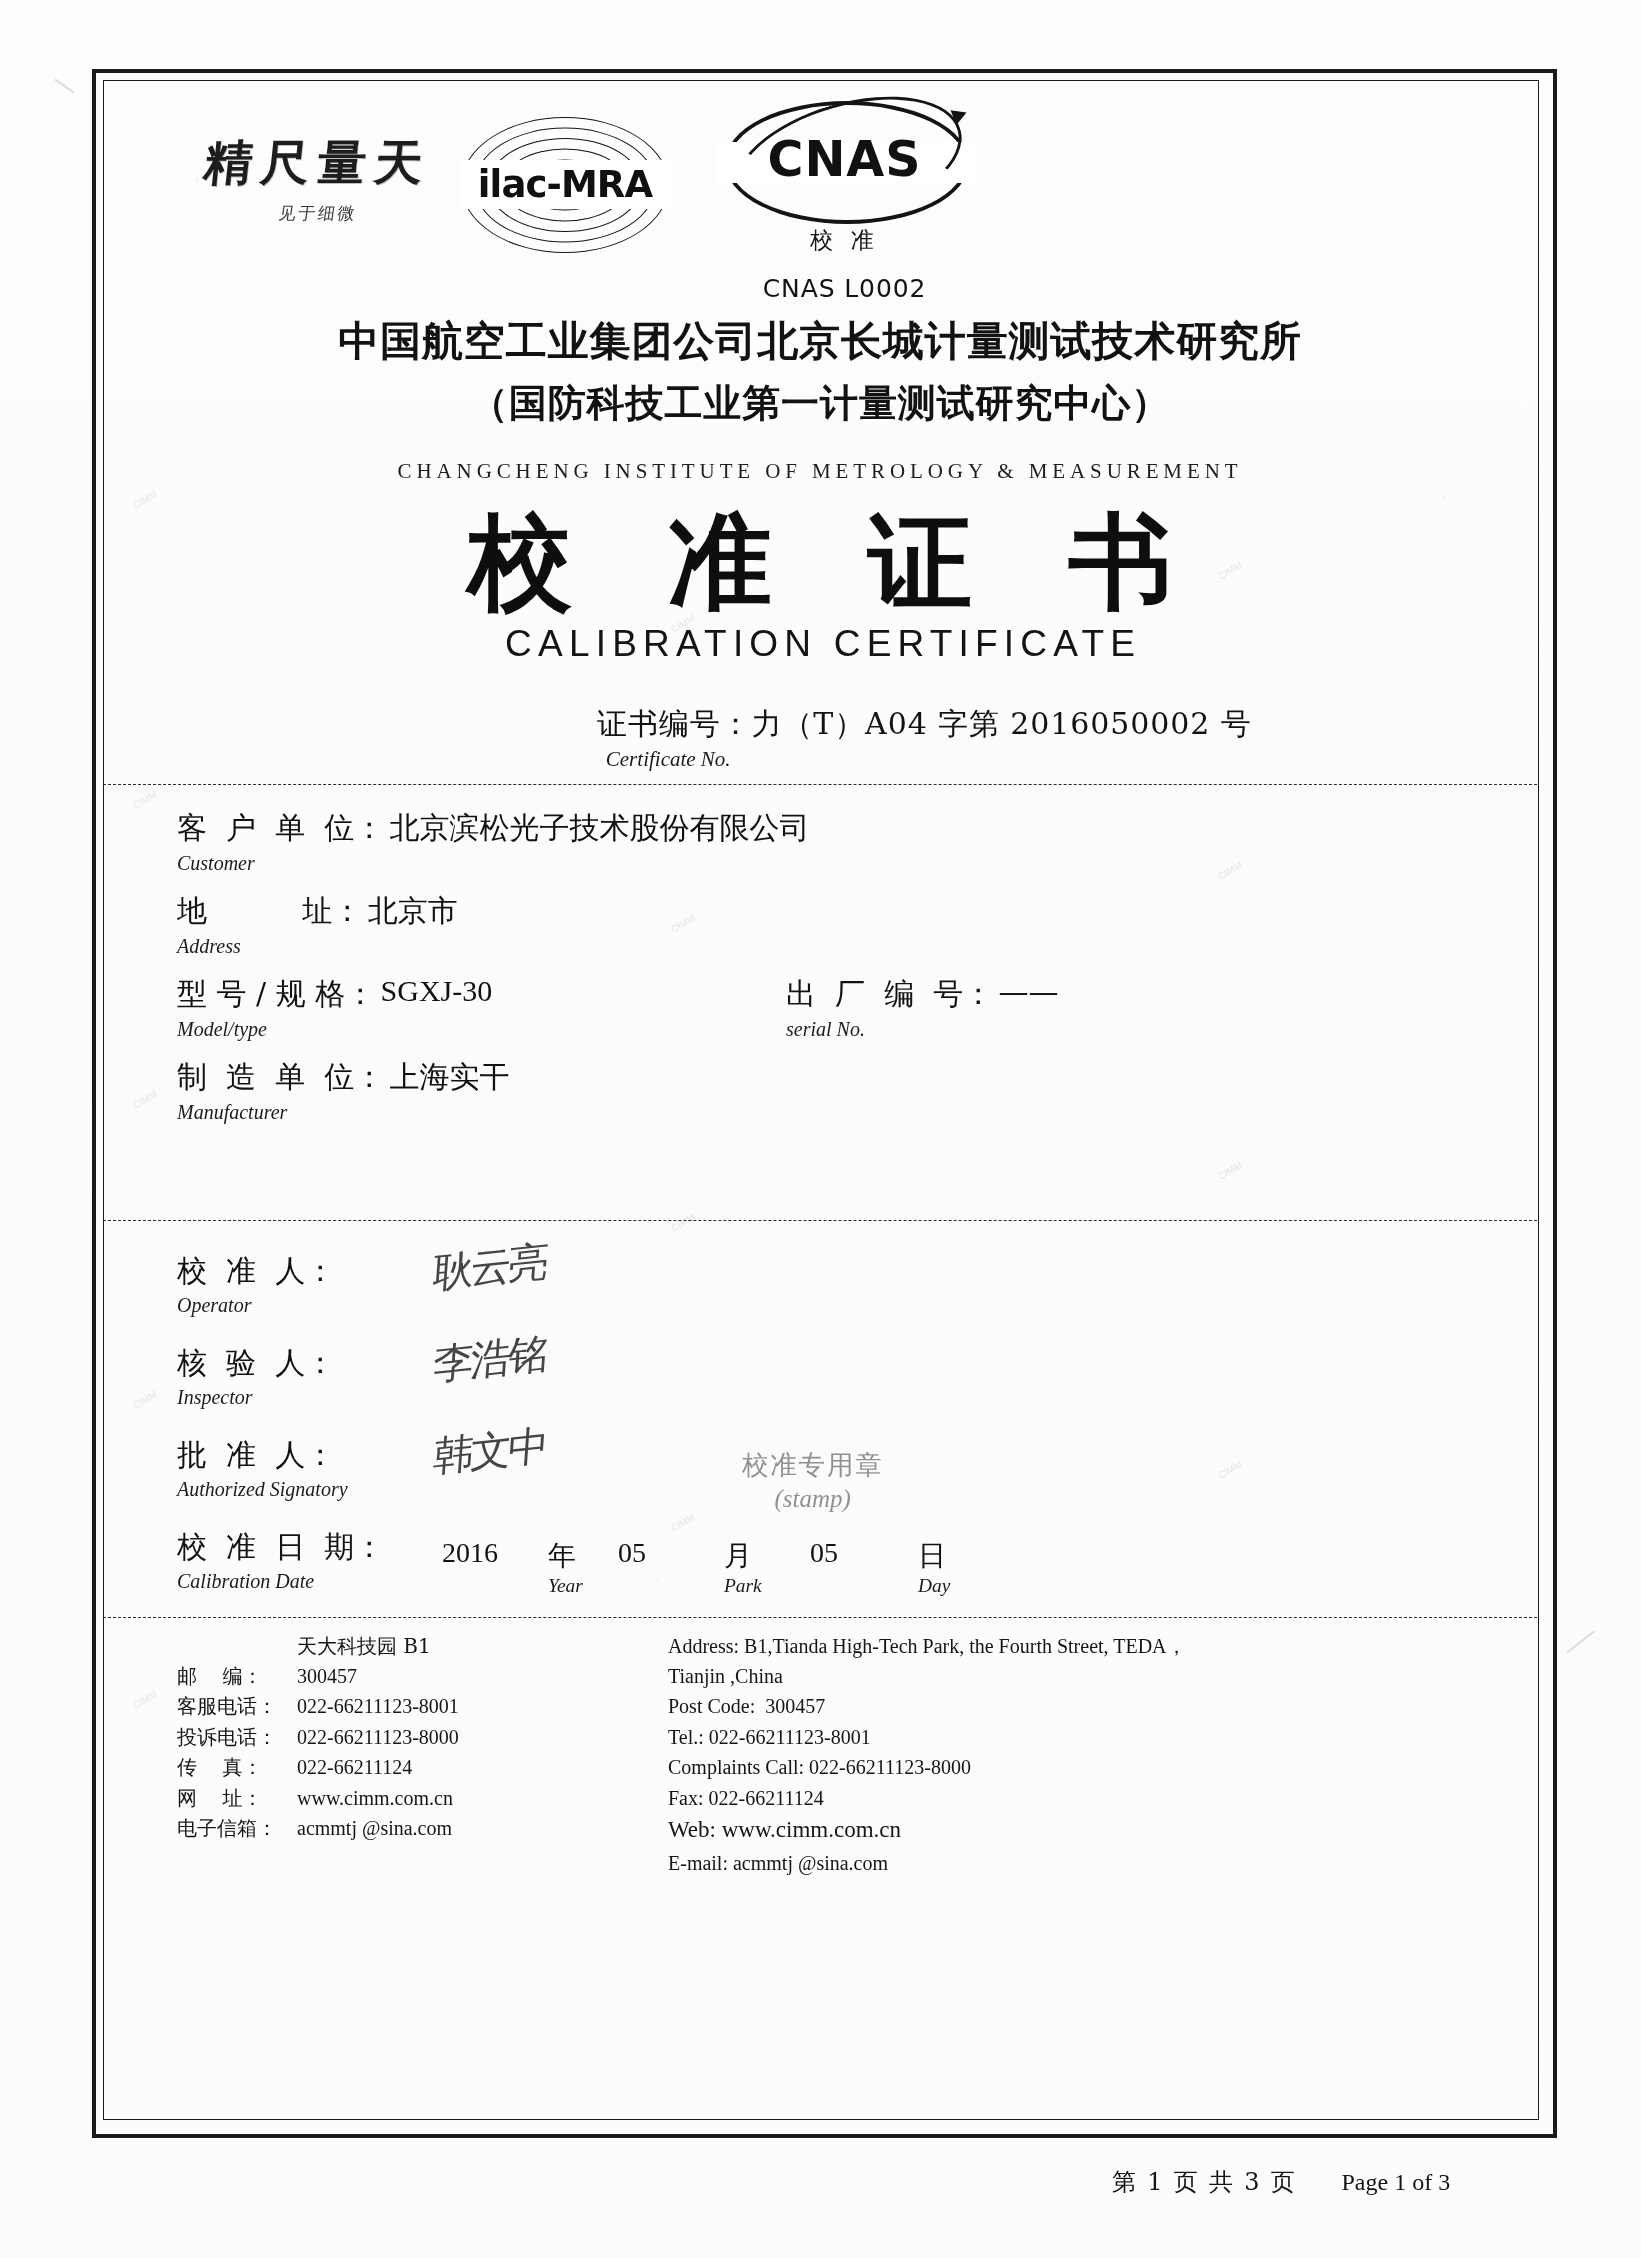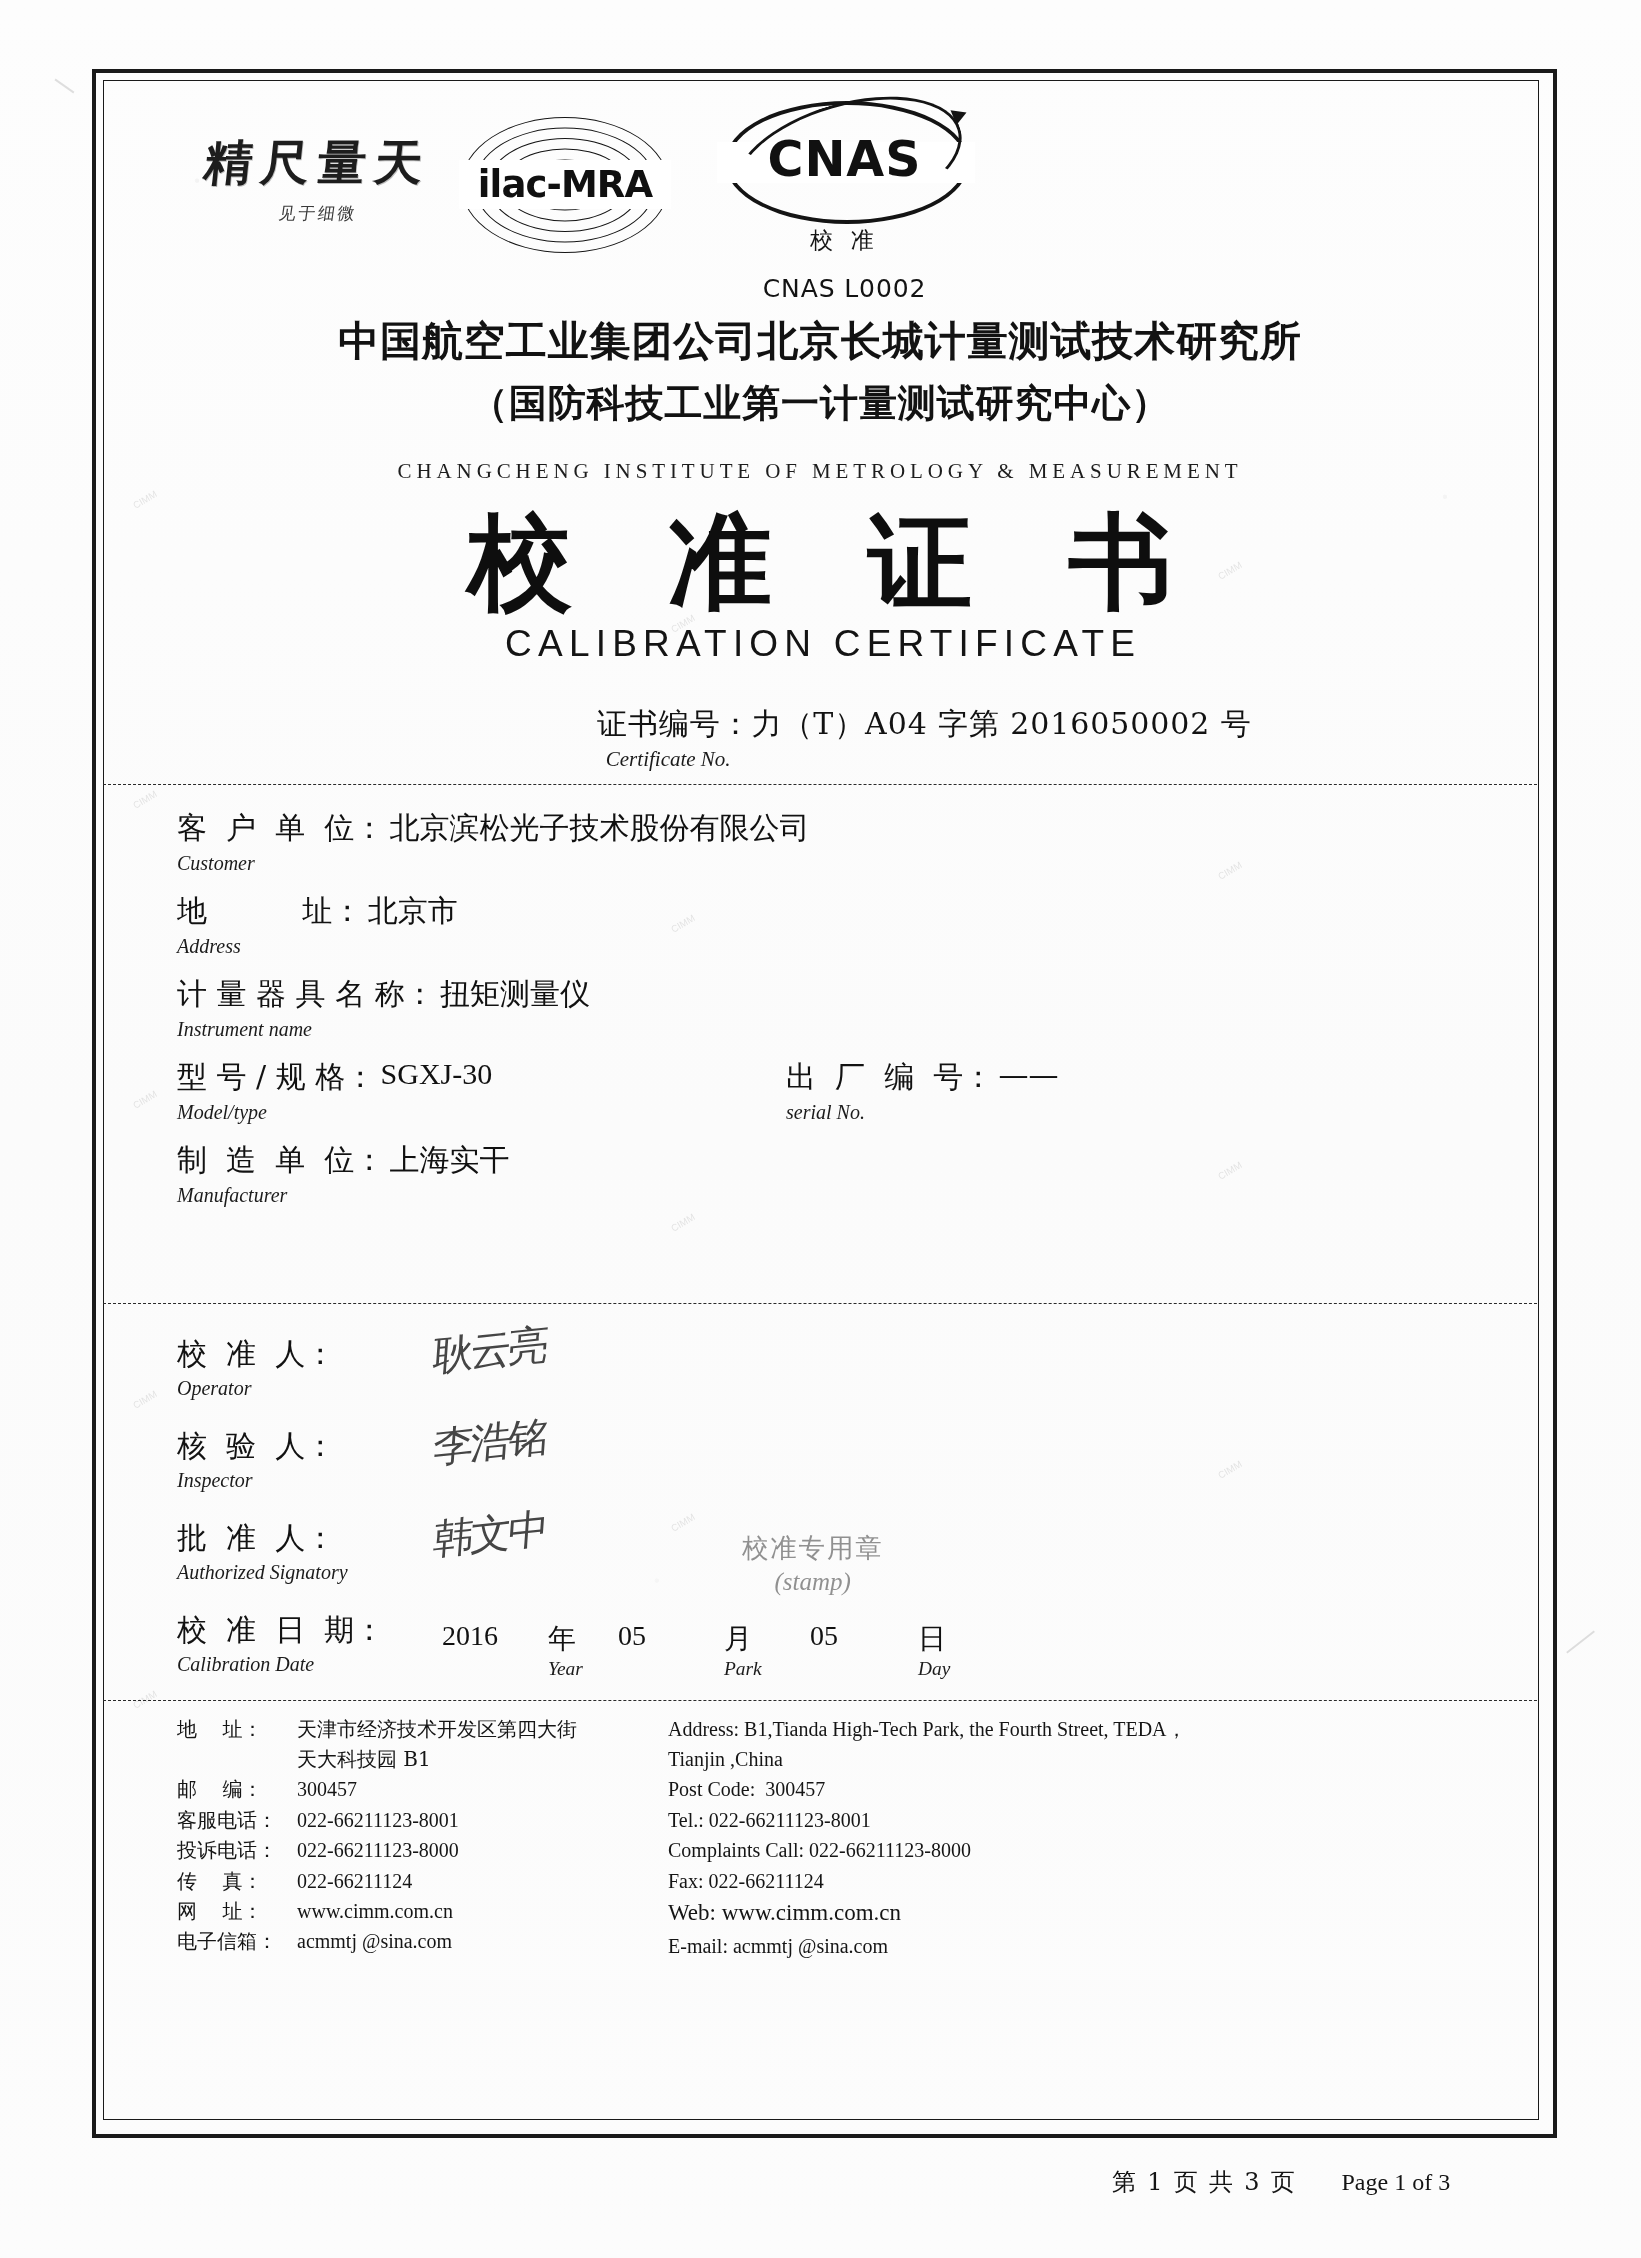--- a/index.html
+++ b/index.html
@@ -543,26 +543,20 @@
         </div><div class="val">北京滨松光子技术股份有限公司</div>
       </div>
 
       <div class="row">
         <div class="lab">
           <div class="cn">地          址：</div>
           <div class="en">Address</div>
         </div><div class="val">北京市</div>
       </div>
 
-      <div class="row">
-        <div class="lab">
-          <div class="cn">计 量 器 具 名 称：</div>
-          <div class="en">Instrument name</div>
-        </div><div class="val">扭矩测量仪</div>
-      </div>
 
       <div class="row-2col">
         <div class="lab">
           <div class="cn">型 号 / 规 格：</div>
           <div class="en">Model/type</div>
         </div><div class="val latin">SGXJ-30</div>
         <div class="col-right">
           <div class="lab">
             <div class="cn">出  厂  编  号：</div>
             <div class="en">serial No.</div>
@@ -638,21 +632,20 @@
           <div class="u-cn">日</div>
           <div class="u-en">Day</div>
         </div>
       </div>
     </div>
 
     <hr class="dash" style="margin-top:5.3px;">
 
     <div class="footer">
       <div class="foot-col-cn">
-        <div class="fline"><span class="fl-lab">地    址：</span><span class="fl-val cnv">天津市经济技术开发区第四大街</span></div>
         <div class="fline"><span class="fl-lab"></span><span class="fl-val cnv">天大科技园 B1</span></div>
         <div class="fline"><span class="fl-lab">邮    编：</span><span class="fl-val">300457</span></div>
         <div class="fline"><span class="fl-lab">客服电话：</span><span class="fl-val">022-66211123-8001</span></div>
         <div class="fline"><span class="fl-lab">投诉电话：</span><span class="fl-val">022-66211123-8000</span></div>
         <div class="fline"><span class="fl-lab">传    真：</span><span class="fl-val">022-66211124</span></div>
         <div class="fline"><span class="fl-lab">网    址：</span><span class="fl-val">www.cimm.com.cn</span></div>
         <div class="fline"><span class="fl-lab">电子信箱：</span><span class="fl-val">acmmtj @sina.com</span></div>
       </div>
 
       <div class="foot-col-en">

